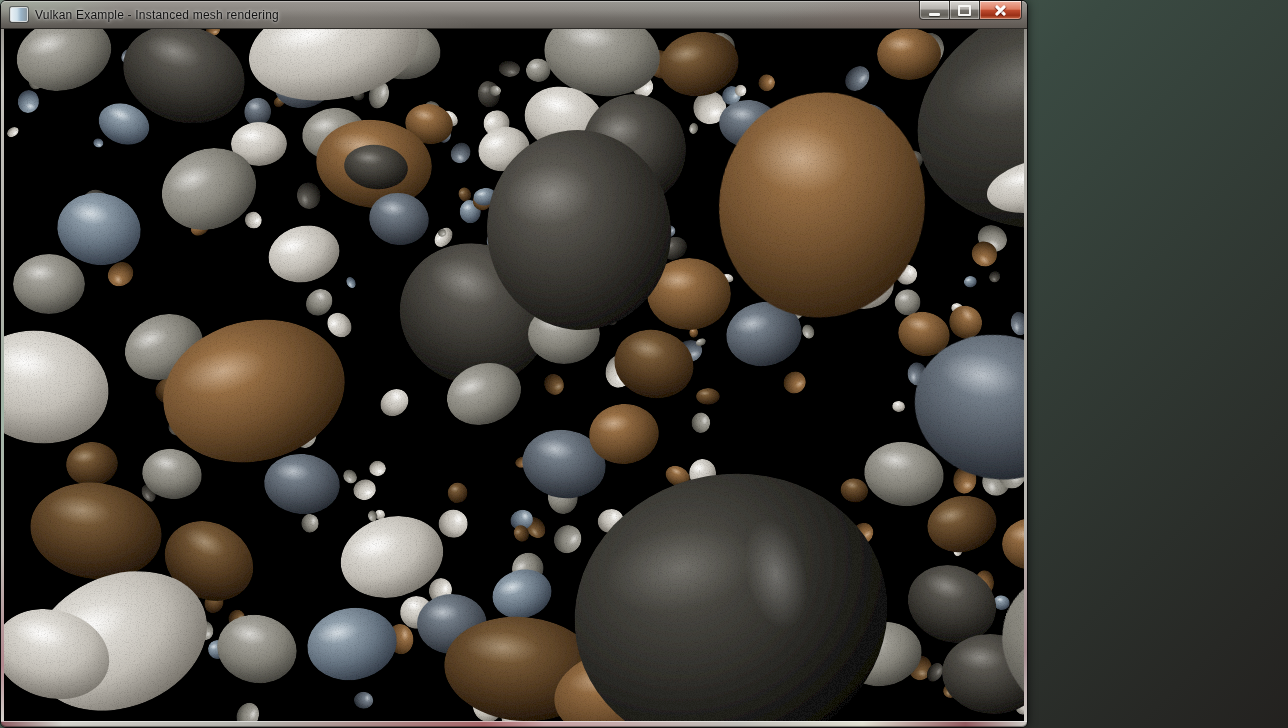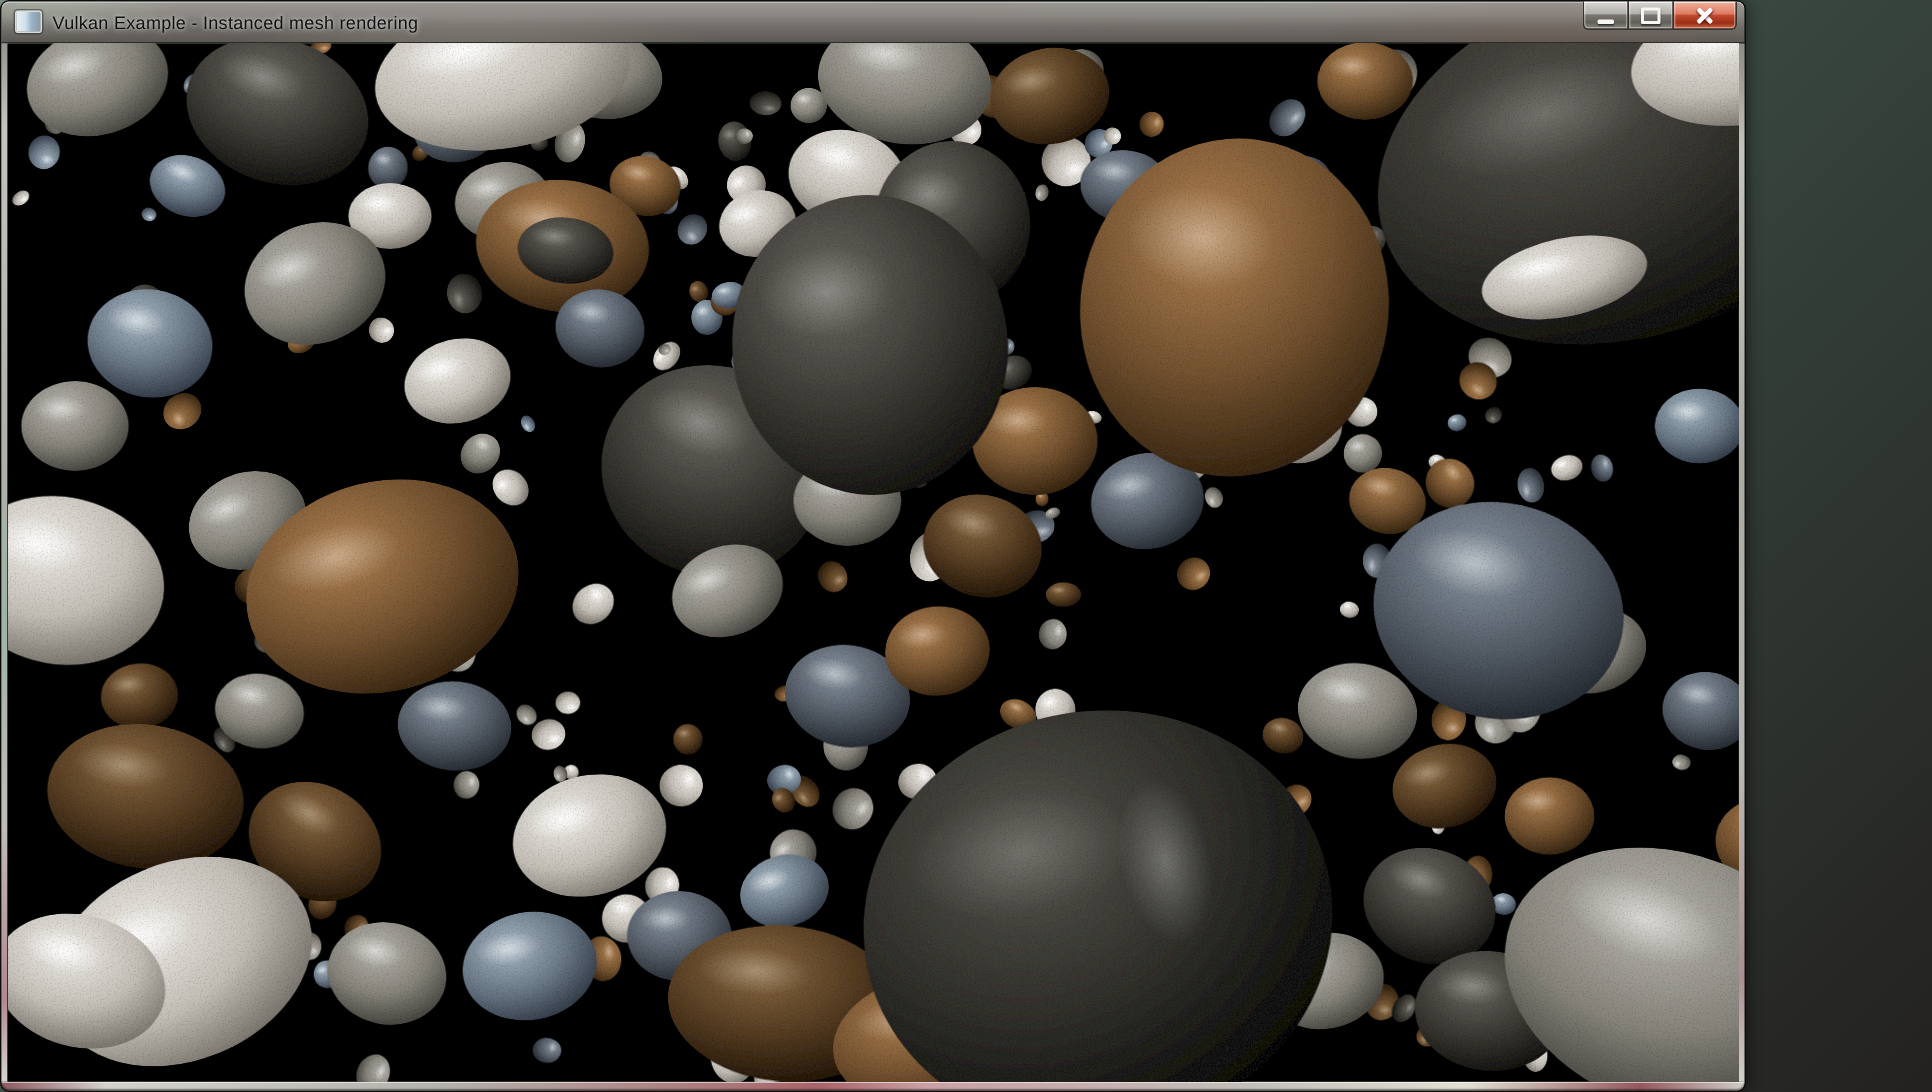--- a/index.html
+++ b/index.html
@@ -2,21 +2,21 @@
 <html><head>
 <meta charset="utf-8">
 <style>
   html,body{margin:0;padding:0;}
   body{
     width:1288px;height:728px;overflow:hidden;
     background:linear-gradient(135deg,#93a89a 0%,#5d7a6a 18%,#3a4a42 55%,#23211f 100%);
     font-family:"Liberation Sans","DejaVu Sans",sans-serif;
   }
   .window{
-    position:relative;width:1164px;height:728px;box-sizing:border-box;
+    position:relative;width:1028px;height:728px;box-sizing:border-box;
     border:1px solid #0c0c0c;border-radius:6px;
     box-shadow:0 0 10px rgba(0,0,0,.6);
   }
   
   .titlebar{
     position:relative;height:27px;border-bottom:1px solid #2e2c29;
     border-radius:5px 5px 0 0;
     background:
       radial-gradient(140px 50px at 30px -10px, rgba(186,214,190,.45), rgba(186,214,190,0) 70%),
       radial-gradient(260px 60px at 320px 45px, rgba(235,230,220,.25), rgba(235,230,220,0) 70%),

